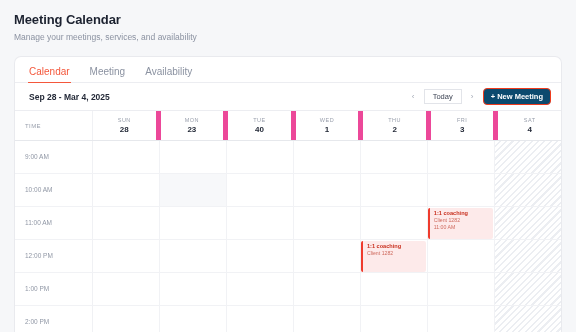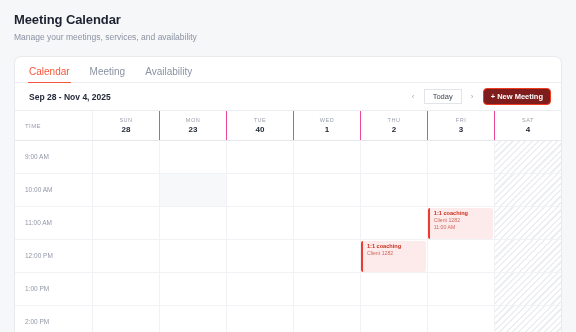--- a/index.html
+++ b/index.html
@@ -101,21 +101,21 @@
     border: 1px solid #e2e4e9;
     border-radius: 0;
     padding: 3px 8px;
     background: #fff;
     line-height: 1;
   }
   .new-meeting-btn {
     font-size: 7.5px;
     font-weight: bold;
     color: #ffffff;
-    background: #7f1d1d;
+    background: #0c4a6e;
     border: 1px solid #ef3b1d;
     border-radius: 4px;
     padding: 4px 7px;
     line-height: 1;
     white-space: nowrap;
   }
 
   
   .cal { position: relative; }
   .dayhead {
@@ -136,21 +136,21 @@
     font-size: 6px;
     color: #9aa0ad;
     letter-spacing: 0.4px;
   }
   .dayhead .dcol {
     flex: 1 1 0;
     display: flex;
     flex-direction: column;
     align-items: center;
     justify-content: center;
-    border-right: 1px solid #ec4899;
+    border-right: 5px solid #ec4899;
     gap: 2px;
   }
   .dayhead .dcol:last-child { border-right: none; }
   .dow {
     font-size: 5.5px;
     color: #9aa0ad;
     letter-spacing: 0.5px;
   }
   .dnum {
     font-size: 8px;
@@ -226,21 +226,21 @@
 
   <div class="card">
 
     <div class="tabs">
       <div class="tab active">Calendar</div>
       <div class="tab">Meeting</div>
       <div class="tab">Availability</div>
     </div>
 
     <div class="toolbar">
-      <div class="range-label">Sep 28 - Nov 4, 2025</div>
+      <div class="range-label">Sep 28 - Mar 4, 2025</div>
       <div class="toolbar-right">
         <div class="nav-arrow">‹</div>
         <div class="today-btn">Today</div>
         <div class="nav-arrow">›</div>
         <div class="new-meeting-btn">+ New Meeting</div>
       </div>
     </div>
 
     <div class="cal">
       <div class="dayhead">

